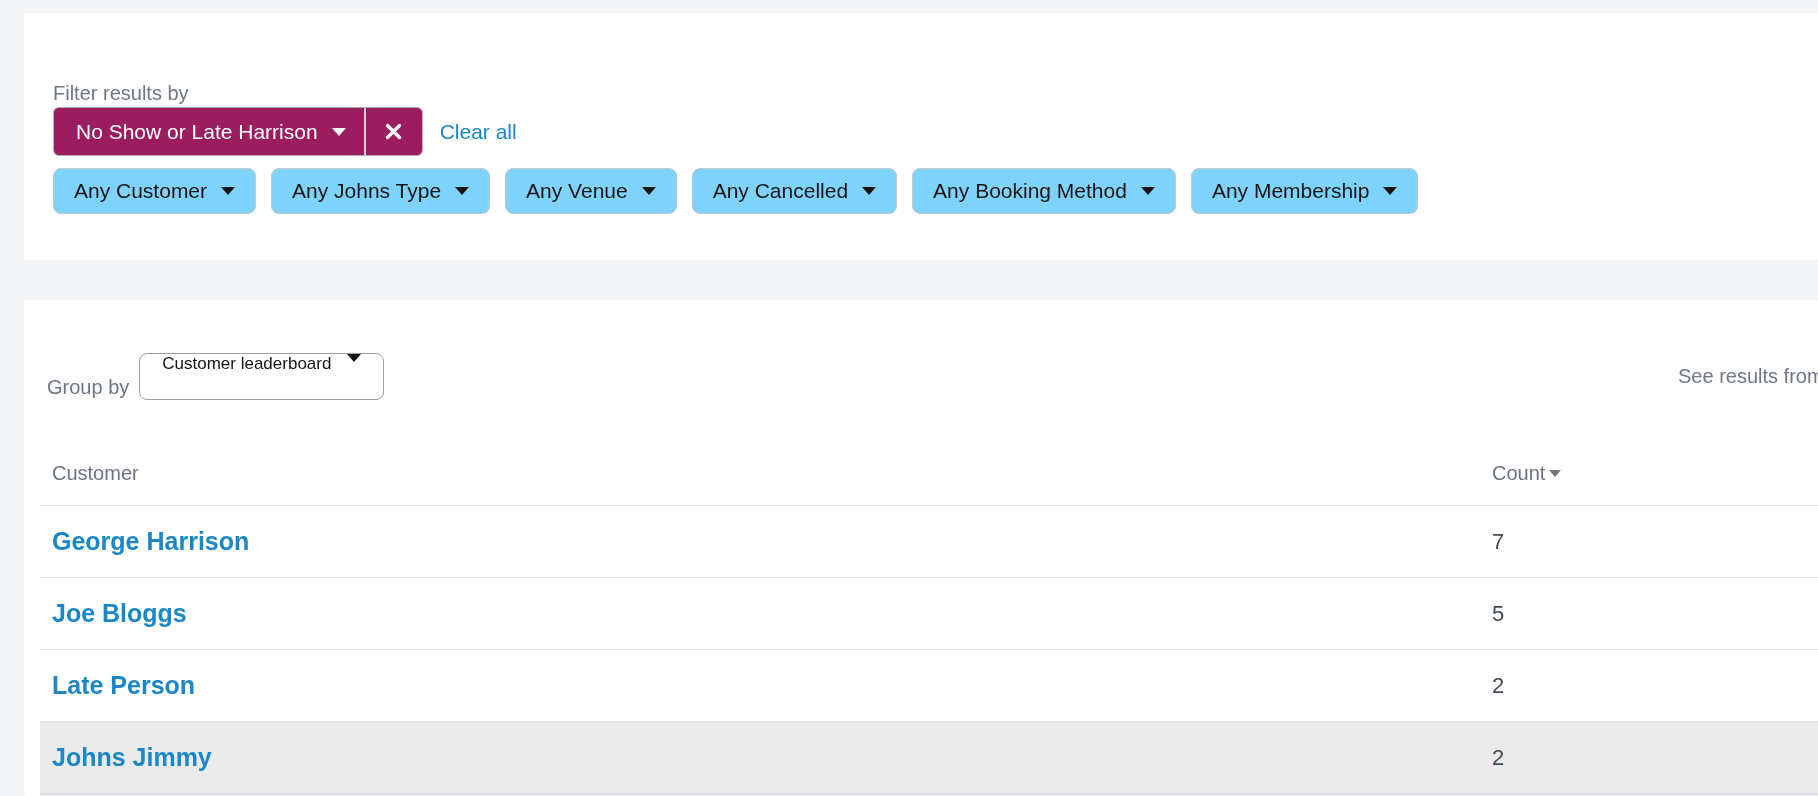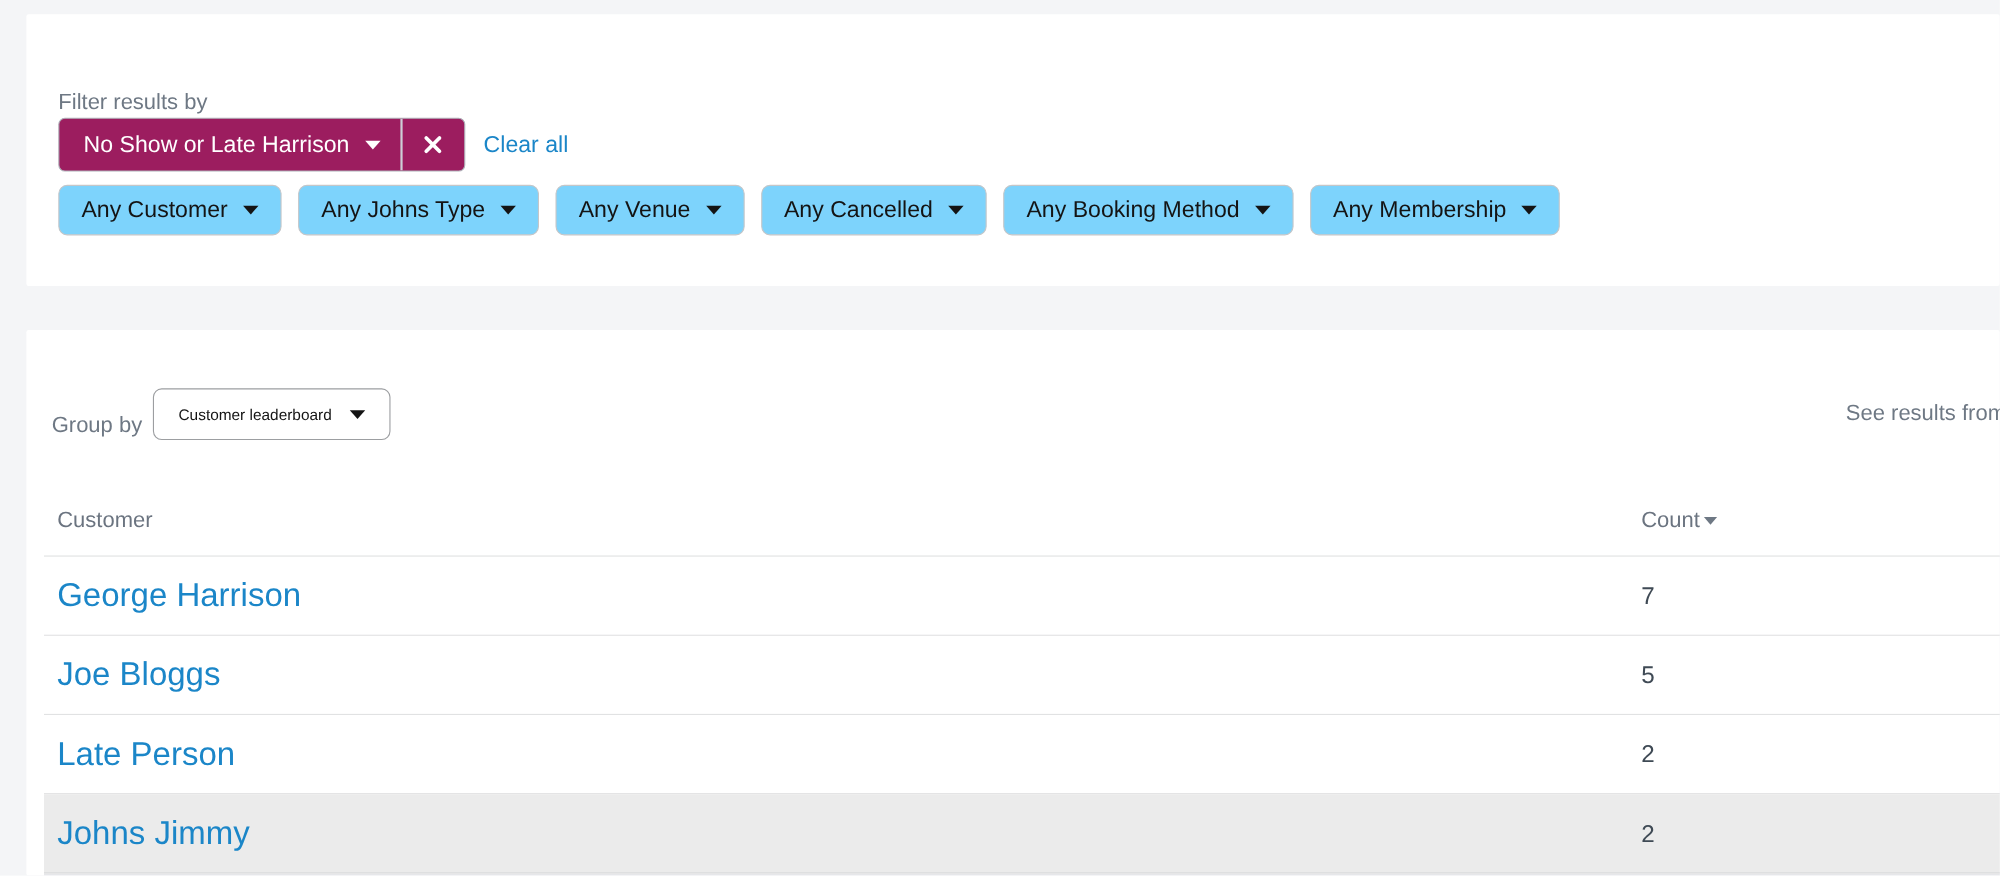--- a/index.html
+++ b/index.html
@@ -51,37 +51,37 @@
   .filter-btn{
     display:flex;align-items:center;gap:14px;height:46px;box-sizing:border-box;
     padding:12px 20px;background:#7dd3fc;border:1px solid #c5c6c8;border-radius:8px;
     font-family:Liberation Sans, sans-serif;font-size:21px;color:#141414;white-space:nowrap;cursor:pointer;
   }
 
   
   .groupby-row{position:absolute;left:23px;top:53px;height:47px;display:flex;align-items:center;gap:10px;}
   #groupby-label{position:static;margin-top:20px;}
   .groupby-select{
-    display:flex;align-items:center;gap:16px;height:47px;box-sizing:border-box;
+    display:flex;align-items:flex-start;gap:16px;height:47px;box-sizing:border-box;
     padding:0 22px 0 22px;background:#ffffff;border:1px solid #9c9ea1;border-radius:8px;
-    font-family:inherit;font-size:14px;color:#141414;white-space:nowrap;cursor:pointer;
+    font-family:inherit;font-size:17px;color:#141414;white-space:nowrap;cursor:pointer;
   }
   #see-results{left:1654px;top:63px;}
 
   
   .table{position:absolute;left:16px;top:142px;width:1900px;}
   .thead{position:relative;height:63px;border-bottom:1px solid #e0e1e2;display:flex;align-items:center;}
   .th{font-size:20px;font-weight:400;color:#6b7480;white-space:nowrap;}
   .th-customer{padding-left:12px;cursor:pointer;}
   .th-count{position:absolute;left:1452px;display:flex;align-items:center;gap:4px;cursor:pointer;}
   .trow{position:relative;height:71px;border-bottom:1px solid #e1e2e3;display:flex;align-items:center;cursor:pointer;}
   .trow.highlight{background:var(--row-highlight,#ebebeb);border-bottom-color:#d9dadc;}
   .cell-name{
-    padding-left:12px;font-size:30px;color:var(--link-blue,#1b86c8);
-    text-decoration:none;white-space:nowrap;cursor:pointer;
+    padding-left:12px;font-size:25px;color:var(--link-blue,#1b86c8);
+    text-decoration:none;white-space:nowrap;cursor:pointer;font-weight:bold;
   }
   .cell-count{position:absolute;left:1452px;font-size:22px;color:#3f4a55;}
   .bottom-strip{height:2px;background:#e6e7ea;}
 </style>
 </head>
 <body>
 
 <section class="card" id="filter-card">
 
   <h2 class="panel-heading" id="filter-title">Filter results by</h2>

